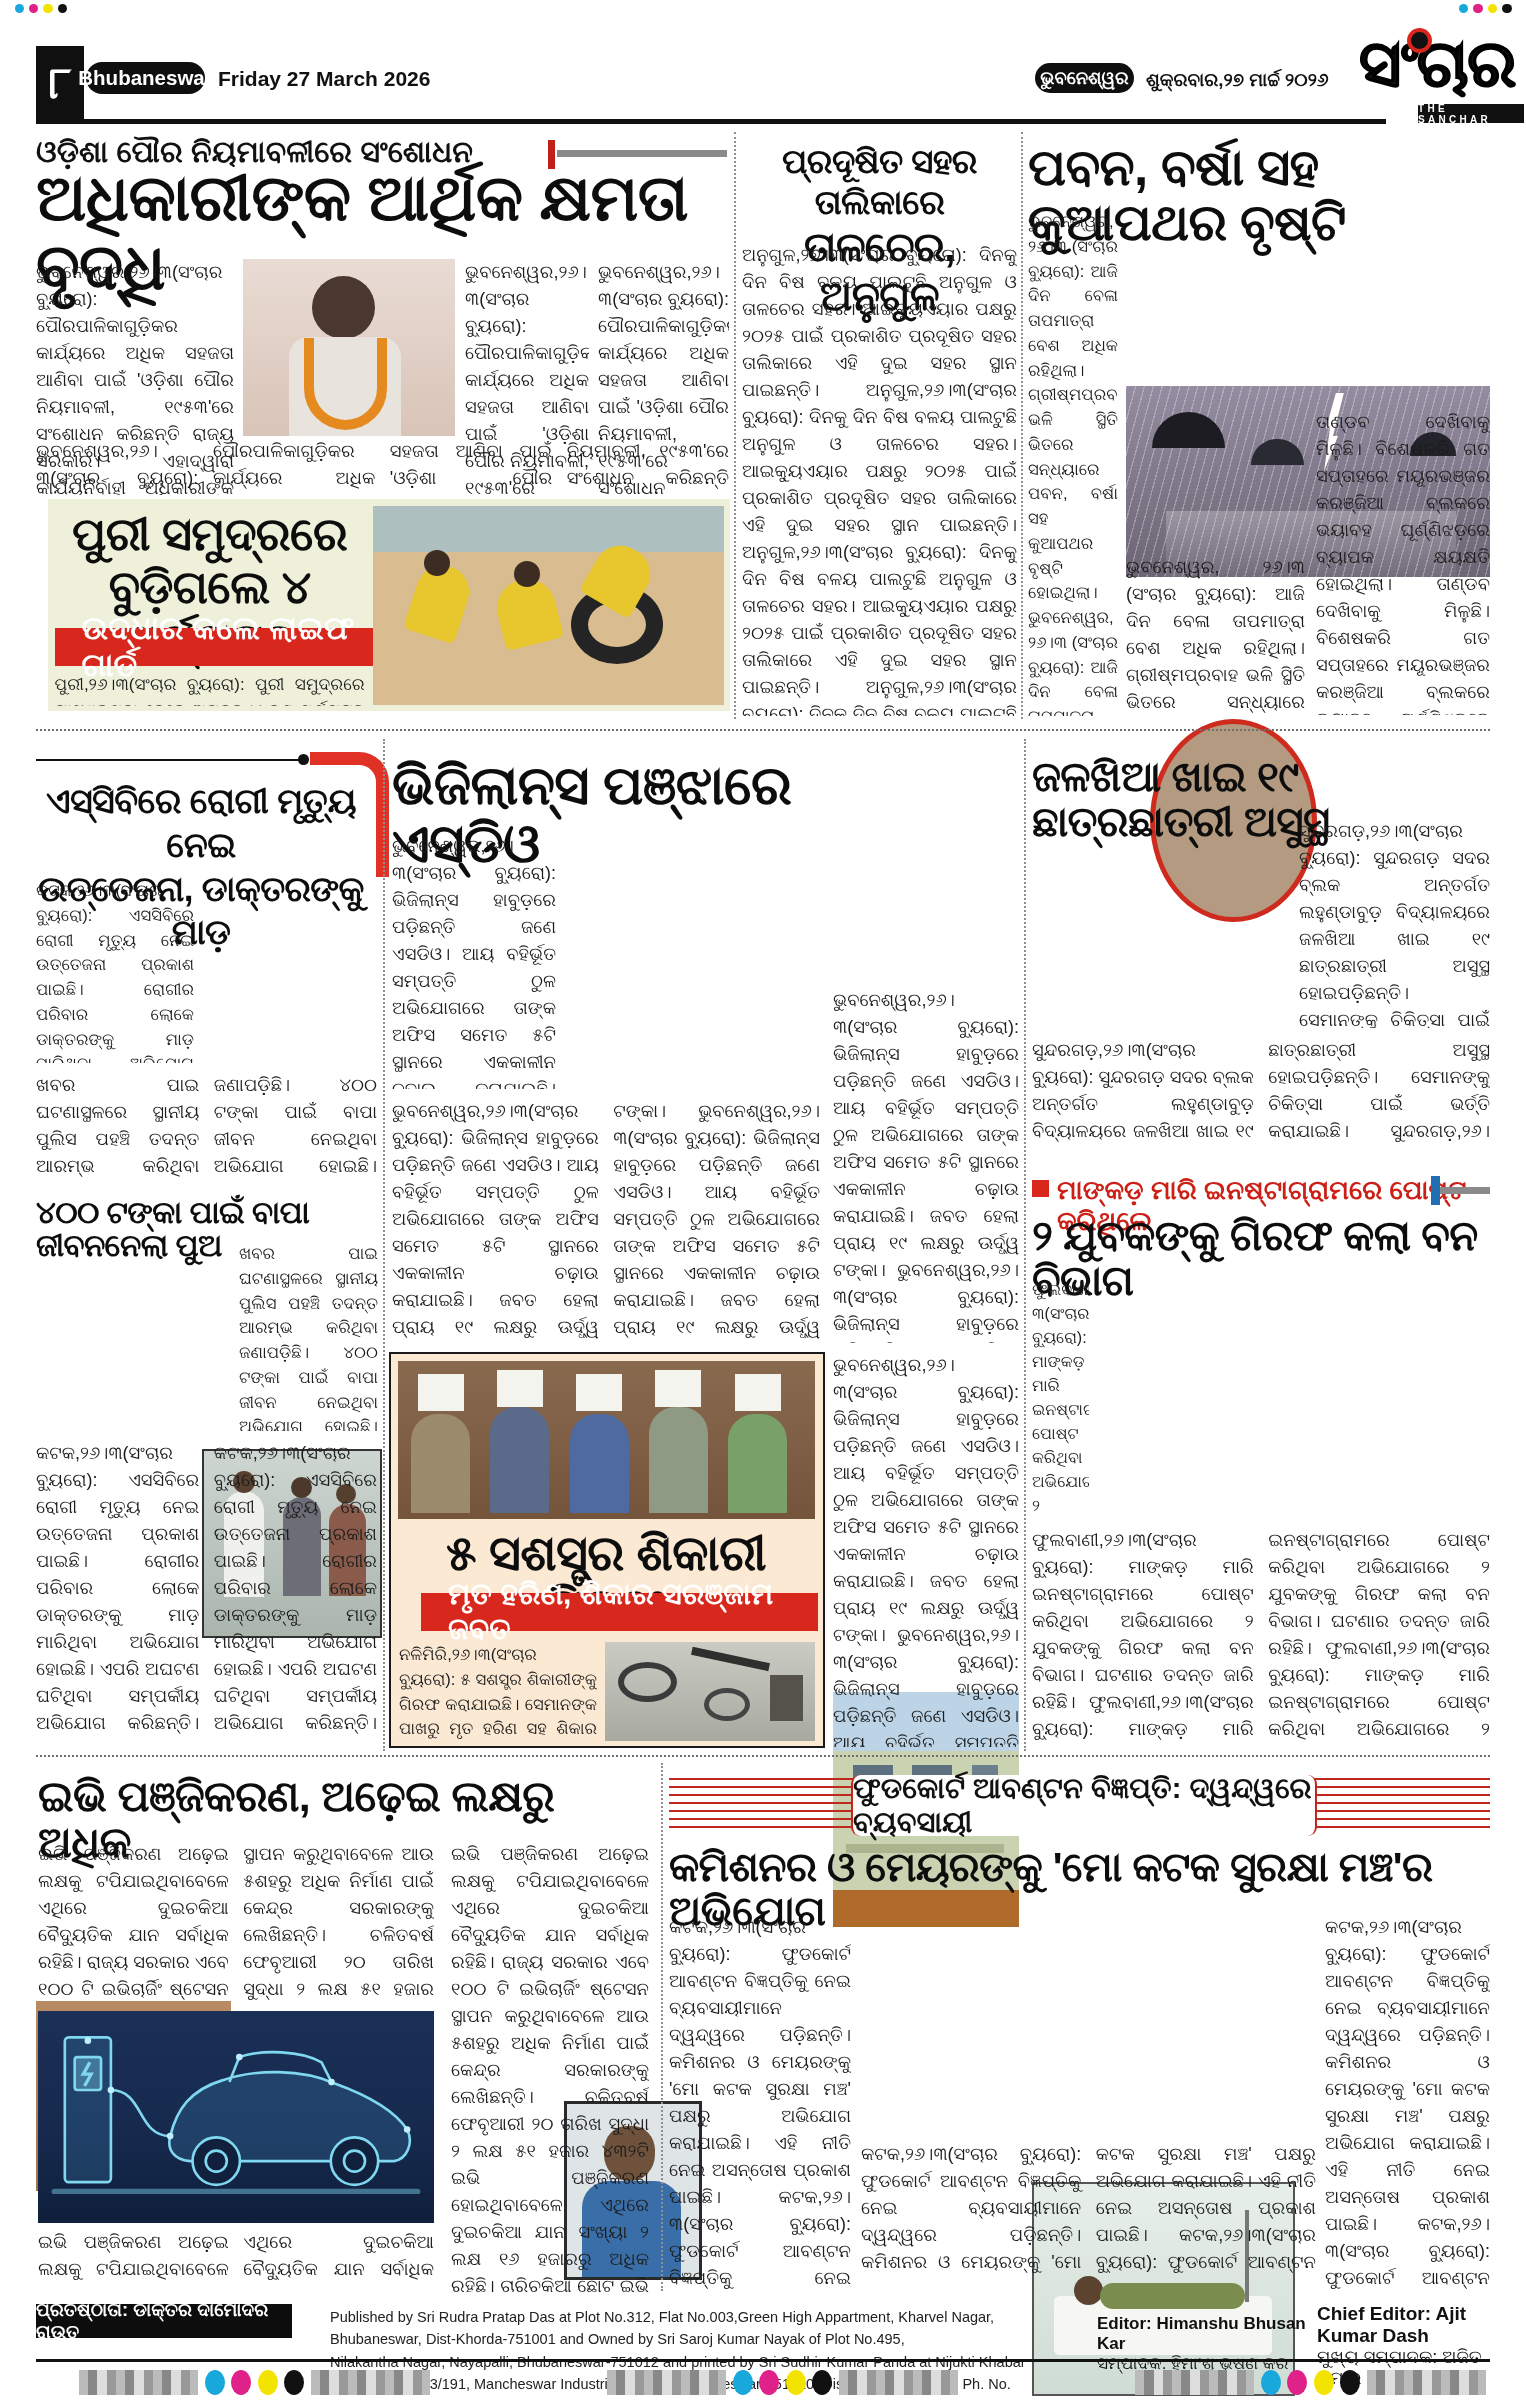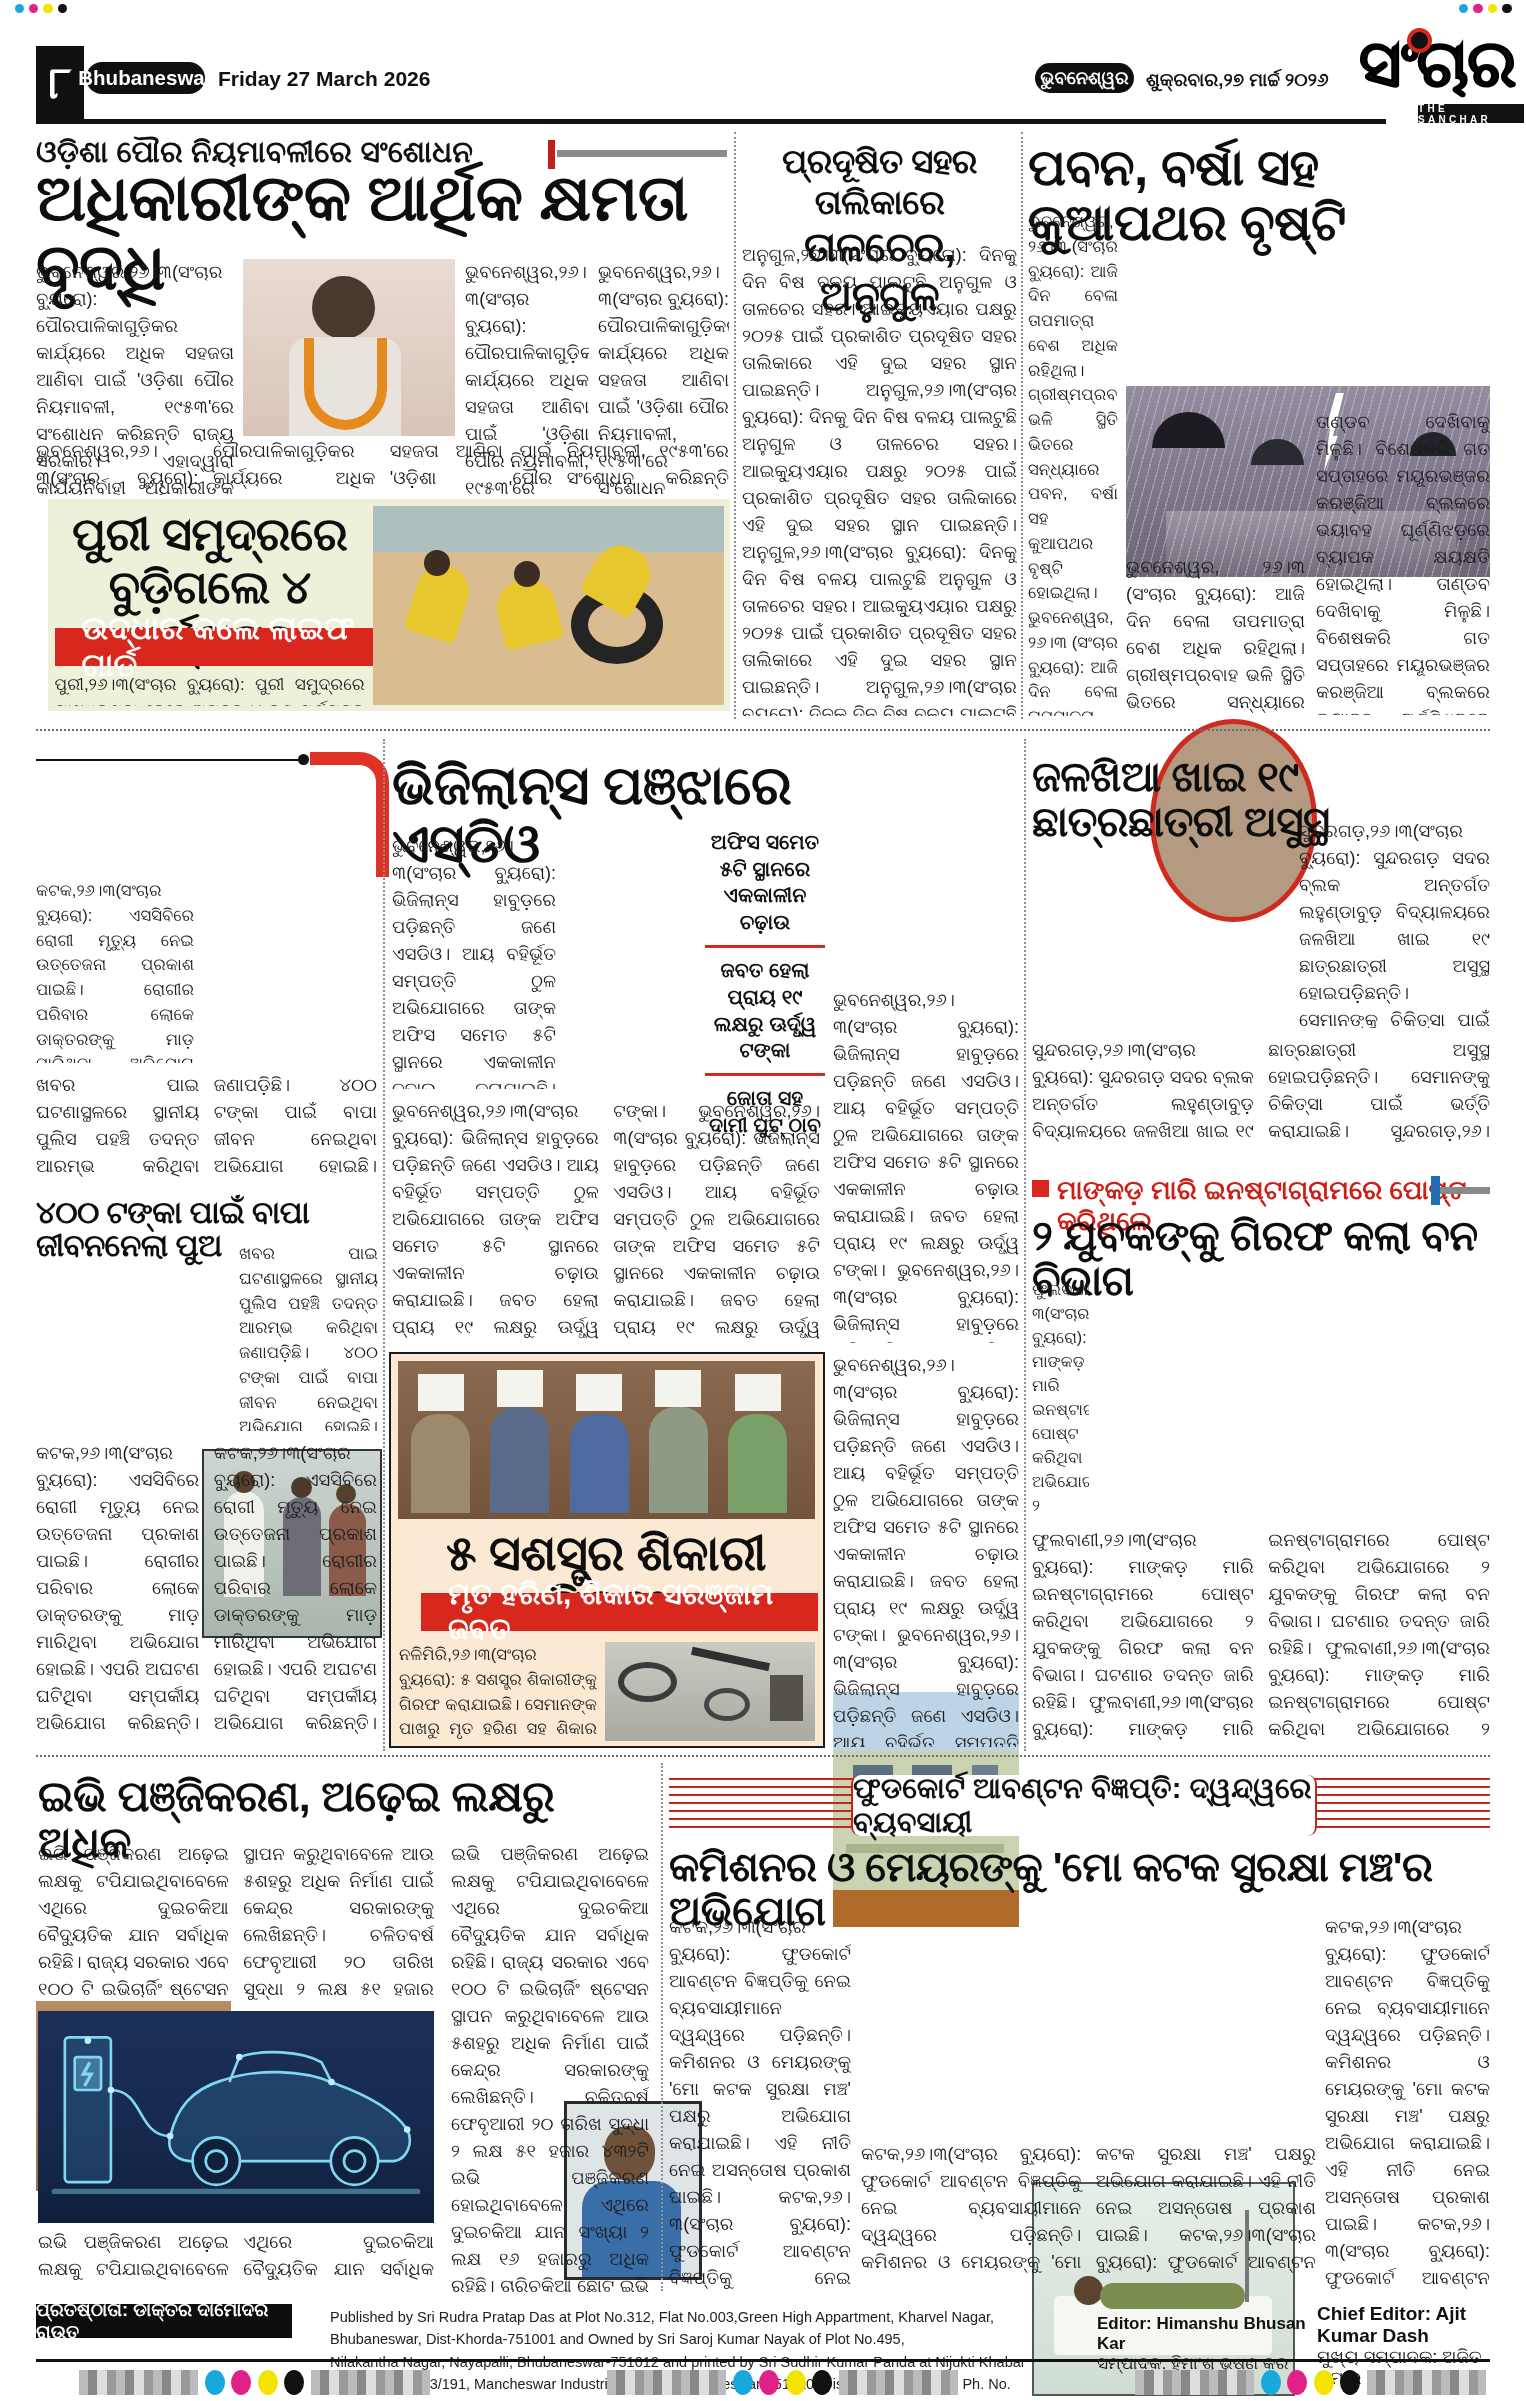--- a/index.html
+++ b/index.html
@@ -126,20 +126,24 @@
       radial-gradient(circle at 85% 35%,#eaeae4 0 4px,transparent 4.6px);"></div>
   </div>
   <div class="abs body-txt odia" style="left:1316px;top:409px;width:174px;height:306px;">ତାଣ୍ଡବ ଦେଖିବାକୁ ମିଳୁଛି। ବିଶେଷକରି ଗତ ସପ୍ତାହରେ ମୟୂରଭଞ୍ଜର କରଞ୍ଜିଆ ବ୍ଲକରେ ଭୟାବହ ଘୂର୍ଣ୍ଣିଝଡ଼ରେ ବ୍ୟାପକ କ୍ଷୟକ୍ଷତି ହୋଇଥିଲା। ତାଣ୍ଡବ ଦେଖିବାକୁ ମିଳୁଛି। ବିଶେଷକରି ଗତ ସପ୍ତାହରେ ମୟୂରଭଞ୍ଜର କରଞ୍ଜିଆ ବ୍ଲକରେ ଭୟାବହ ଘୂର୍ଣ୍ଣିଝଡ଼ରେ ବ୍ୟାପକ କ୍ଷୟକ୍ଷତି ହୋଇଥିଲା। ତାଣ୍ଡବ ଦେଖିବାକୁ ମିଳୁଛି। ବିଶେଷକରି ଗତ ସପ୍ତାହରେ ମୟୂରଭଞ୍ଜର କରଞ୍ଜିଆ ବ୍ଲକରେ ଭୟାବହ ଘୂର୍ଣ୍ଣିଝଡ଼ରେ ବ୍ୟାପକ କ୍ଷୟକ୍ଷତି ହୋଇଥିଲା।</div>
   <div class="abs body-txt odia" style="left:1126px;top:554px;width:179px;height:161px;">ଭୁବନେଶ୍ୱର, ୨୬।୩ (ସଂଚାର ବ୍ୟୁରୋ): ଆଜି ଦିନ ବେଳା ତାପମାତ୍ରା ବେଶ ଅଧିକ ରହିଥିଲା। ଗ୍ରୀଷ୍ମପ୍ରବାହ ଭଳି ସ୍ଥିତି ଭିତରେ ସନ୍ଧ୍ୟାରେ ପବନ, ବର୍ଷା ସହ କୁଆପଥର ବୃଷ୍ଟି ହୋଇଥିଲା। ଭୁବନେଶ୍ୱର, ୨୬।୩ (ସଂଚାର ବ୍ୟୁରୋ): ଆଜି ଦିନ ବେଳା ତାପମାତ୍ରା ବେଶ ଅଧିକ ରହିଥିଲା। ଗ୍ରୀଷ୍ମପ୍ରବାହ ଭଳି ସ୍ଥିତି ଭିତରେ ସନ୍ଧ୍ୟାରେ ପବନ, ବର୍ଷା ସହ କୁଆପଥର ବୃଷ୍ଟି ହୋଇଥିଲା।</div>
 
   <div class="abs hdot" style="left:36px;top:729px;width:1454px;"></div>
 
   <div class="abs hsolid" style="left:36px;top:759px;width:264px;height:2px;"></div>
   <div class="abs dot" style="left:298px;top:754px;width:10.6px;height:10.6px;background:#111;"></div>
   <div class="abs" style="left:310px;top:752px;width:66px;height:112px;border-top:13.2px solid #e03127;border-right:13.2px solid #e03127;border-top-right-radius:30px;"></div>
+  <div class="abs odia hl center" style="left:36px;top:779px;width:330px;font-size:35px;line-height:1.25;">
+    <div>ଏସ୍‌ସିବିରେ ରୋଗୀ ମୃତ୍ୟୁ ନେଇ</div>
+    <div>ଉତ୍ତେଜନା, ଡାକ୍ତରଙ୍କୁ ମାଡ଼</div>
+  </div>
   <div class="abs body-txt odia" style="left:36px;top:878px;width:158px;height:185px;font-size:16.5px;">କଟକ,୨୬।୩(ସଂଚାର ବ୍ୟୁରୋ): ଏସସିବିରେ ରୋଗୀ ମୃତ୍ୟୁ ନେଇ ଉତ୍ତେଜନା ପ୍ରକାଶ ପାଇଛି। ରୋଗୀର ପରିବାର ଲୋକେ ଡାକ୍ତରଙ୍କୁ ମାଡ଼ ମାରିଥିବା ଅଭିଯୋଗ ହୋଇଛି। ଏପରି ଅଘଟଣ ଘଟିଥିବା ସମ୍ପର୍କୀୟ ଅଭିଯୋଗ କରିଛନ୍ତି। କଟକ,୨୬।୩(ସଂଚାର ବ୍ୟୁରୋ): ଏସସିବିରେ ରୋଗୀ ମୃତ୍ୟୁ ନେଇ ଉତ୍ତେଜନା ପ୍ରକାଶ ପାଇଛି। ରୋଗୀର ପରିବାର ଲୋକେ ଡାକ୍ତରଙ୍କୁ ମାଡ଼ ମାରିଥିବା ଅଭିଯୋଗ ହୋଇଛି। ଏପରି ଅଘଟଣ ଘଟିଥିବା ସମ୍ପର୍କୀୟ ଅଭିଯୋଗ କରିଛନ୍ତି।</div>
   <div class="photo abs" style="left:202px;top:878px;width:176px;height:185px;background:linear-gradient(#cdd6d0,#aab5ae);border:2px solid #333;">
     <div class="fig" style="left:20px;top:40px;width:40px;height:106px;border-radius:20px 20px 0 0;background:#f0f0ec;"></div>
     <div class="fig" style="left:29px;top:20px;width:22.4px;height:22.4px;border-radius:50%;background:#57402f;"></div>
     <div class="fig" style="left:79px;top:46px;width:38px;height:99px;border-radius:18.5px 18.5px 0 0;background:#6d6d78;"></div>
     <div class="fig" style="left:87px;top:26.4px;width:21px;height:21px;border-radius:50%;background:#4c392b;"></div>
     <div class="fig" style="left:125px;top:53px;width:37px;height:92px;border-radius:18.5px 18.5px 0 0;background:#8a5a4a;"></div>
     <div class="fig" style="left:132px;top:33px;width:20px;height:20px;border-radius:50%;background:#53402f;"></div>
   </div>
   <div class="abs body-txt odia cols2" style="left:36px;top:1072px;width:341px;height:112px;">ଖବର ପାଇ ଘଟଣାସ୍ଥଳରେ ସ୍ଥାନୀୟ ପୁଲିସ ପହଞ୍ଚି ତଦନ୍ତ ଆରମ୍ଭ କରିଥିବା ଜଣାପଡ଼ିଛି। ୪୦୦ ଟଙ୍କା ପାଇଁ ବାପା ଜୀବନ ନେଇଥିବା ଅଭିଯୋଗ ହୋଇଛି। ଖବର ପାଇ ଘଟଣାସ୍ଥଳରେ ସ୍ଥାନୀୟ ପୁଲିସ ପହଞ୍ଚି ତଦନ୍ତ ଆରମ୍ଭ କରିଥିବା ଜଣାପଡ଼ିଛି। ୪୦୦ ଟଙ୍କା ପାଇଁ ବାପା ଜୀବନ ନେଇଥିବା ଅଭିଯୋଗ ହୋଇଛି।</div>
@@ -157,27 +161,20 @@
 
   <div class="abs vdot" style="left:383px;top:739px;height:1012px;"></div>
 
   <div class="abs odia hl" style="left:392px;top:756px;width:436px;font-size:54px;">ଭିଜିଲାନ୍ସ ପଞ୍ଝାରେ ଏସ୍‌ଡିଓ</div>
   <div class="photo abs" style="left:833px;top:742px;width:186px;height:235px;background:linear-gradient(#bcd4e6 0 59px,#c9d3b2 59px);">
     <div class="fig" style="left:20px;top:73px;width:40px;height:59px;background:#5c7080;"></div>
     <div class="fig" style="left:79px;top:73px;width:40px;height:59px;background:#5c7080;"></div>
     <div class="fig" style="left:139px;top:73px;width:26.4px;height:59px;background:#6b7f8e;"></div>
     <div class="fig" style="left:13.2px;top:152px;width:158px;height:9.2px;background:#aab58f;"></div>
     <div class="fig" style="left:0;top:198px;width:186px;height:37px;background:#b06a2a;"></div>
-  </div>
-  <div class="abs" style="left:705px;top:829px;width:120px;height:158px;">
-    <div class="odia bullet-item"><span>ଅଫିସ ସମେତ ୫ଟି ସ୍ଥାନରେ ଏକକାଳୀନ ଚଢ଼ାଉ</span></div>
-    <div class="bullet-rule"></div>
-    <div class="odia bullet-item"><span>ଜବତ ହେଲା ପ୍ରାୟ ୧୯ ଲକ୍ଷରୁ ଊର୍ଦ୍ଧ୍ୱ ଟଙ୍କା</span></div>
-    <div class="bullet-rule"></div>
-    <div class="odia bullet-item"><span>ଜୋତା ସହ ଦାମୀ ପୁଟ୍ ଠାବ</span></div>
   </div>
   <div class="abs body-txt odia" style="left:392px;top:833px;width:164px;height:256px;">ଭୁବନେଶ୍ୱର,୨୬।୩(ସଂଚାର ବ୍ୟୁରୋ): ଭିଜିଲାନ୍ସ ହାବୁଡ଼ରେ ପଡ଼ିଛନ୍ତି ଜଣେ ଏସଡିଓ। ଆୟ ବହିର୍ଭୂତ ସମ୍ପତ୍ତି ଠୁଳ ଅଭିଯୋଗରେ ତାଙ୍କ ଅଫିସ ସମେତ ୫ଟି ସ୍ଥାନରେ ଏକକାଳୀନ ଚଢ଼ାଉ କରାଯାଇଛି। ଜବତ ହେଲା ପ୍ରାୟ ୧୯ ଲକ୍ଷରୁ ଊର୍ଦ୍ଧ୍ୱ ଟଙ୍କା। ଭୁବନେଶ୍ୱର,୨୬।୩(ସଂଚାର ବ୍ୟୁରୋ): ଭିଜିଲାନ୍ସ ହାବୁଡ଼ରେ ପଡ଼ିଛନ୍ତି ଜଣେ ଏସଡିଓ। ଆୟ ବହିର୍ଭୂତ ସମ୍ପତ୍ତି ଠୁଳ ଅଭିଯୋଗରେ ତାଙ୍କ ଅଫିସ ସମେତ ୫ଟି ସ୍ଥାନରେ ଏକକାଳୀନ ଚଢ଼ାଉ କରାଯାଇଛି। ଜବତ ହେଲା ପ୍ରାୟ ୧୯ ଲକ୍ଷରୁ ଊର୍ଦ୍ଧ୍ୱ ଟଙ୍କା।</div>
   <div class="photo abs" style="left:564px;top:916px;width:132px;height:173px;border:3.3px solid #2a2a2a;background:#dfe4e7;">
     <div class="fig" style="left:37px;top:22.4px;width:51px;height:55px;border-radius:44% 44% 48% 48%;background:#6e523c;"></div>
     <div class="fig" style="left:14.5px;top:77px;width:99px;height:96px;border-radius:26.4px 26.4px 0 0;background:#3a6ea8;"></div>
   </div>
   <div class="abs body-txt odia" style="left:833px;top:987px;width:186px;height:356px;">ଭୁବନେଶ୍ୱର,୨୬।୩(ସଂଚାର ବ୍ୟୁରୋ): ଭିଜିଲାନ୍ସ ହାବୁଡ଼ରେ ପଡ଼ିଛନ୍ତି ଜଣେ ଏସଡିଓ। ଆୟ ବହିର୍ଭୂତ ସମ୍ପତ୍ତି ଠୁଳ ଅଭିଯୋଗରେ ତାଙ୍କ ଅଫିସ ସମେତ ୫ଟି ସ୍ଥାନରେ ଏକକାଳୀନ ଚଢ଼ାଉ କରାଯାଇଛି। ଜବତ ହେଲା ପ୍ରାୟ ୧୯ ଲକ୍ଷରୁ ଊର୍ଦ୍ଧ୍ୱ ଟଙ୍କା। ଭୁବନେଶ୍ୱର,୨୬।୩(ସଂଚାର ବ୍ୟୁରୋ): ଭିଜିଲାନ୍ସ ହାବୁଡ଼ରେ ପଡ଼ିଛନ୍ତି ଜଣେ ଏସଡିଓ। ଆୟ ବହିର୍ଭୂତ ସମ୍ପତ୍ତି ଠୁଳ ଅଭିଯୋଗରେ ତାଙ୍କ ଅଫିସ ସମେତ ୫ଟି ସ୍ଥାନରେ ଏକକାଳୀନ ଚଢ଼ାଉ କରାଯାଇଛି। ଜବତ ହେଲା ପ୍ରାୟ ୧୯ ଲକ୍ଷରୁ ଊର୍ଦ୍ଧ୍ୱ ଟଙ୍କା। ଭୁବନେଶ୍ୱର,୨୬।୩(ସଂଚାର ବ୍ୟୁରୋ): ଭିଜିଲାନ୍ସ ହାବୁଡ଼ରେ ପଡ଼ିଛନ୍ତି ଜଣେ ଏସଡିଓ। ଆୟ ବହିର୍ଭୂତ ସମ୍ପତ୍ତି ଠୁଳ ଅଭିଯୋଗରେ ତାଙ୍କ ଅଫିସ ସମେତ ୫ଟି ସ୍ଥାନରେ ଏକକାଳୀନ ଚଢ଼ାଉ କରାଯାଇଛି। ଜବତ ହେଲା ପ୍ରାୟ ୧୯ ଲକ୍ଷରୁ ଊର୍ଦ୍ଧ୍ୱ ଟଙ୍କା।</div>
   <div class="abs body-txt odia cols2" style="left:392px;top:1098px;width:428px;height:245px;">ଭୁବନେଶ୍ୱର,୨୬।୩(ସଂଚାର ବ୍ୟୁରୋ): ଭିଜିଲାନ୍ସ ହାବୁଡ଼ରେ ପଡ଼ିଛନ୍ତି ଜଣେ ଏସଡିଓ। ଆୟ ବହିର୍ଭୂତ ସମ୍ପତ୍ତି ଠୁଳ ଅଭିଯୋଗରେ ତାଙ୍କ ଅଫିସ ସମେତ ୫ଟି ସ୍ଥାନରେ ଏକକାଳୀନ ଚଢ଼ାଉ କରାଯାଇଛି। ଜବତ ହେଲା ପ୍ରାୟ ୧୯ ଲକ୍ଷରୁ ଊର୍ଦ୍ଧ୍ୱ ଟଙ୍କା। ଭୁବନେଶ୍ୱର,୨୬।୩(ସଂଚାର ବ୍ୟୁରୋ): ଭିଜିଲାନ୍ସ ହାବୁଡ଼ରେ ପଡ଼ିଛନ୍ତି ଜଣେ ଏସଡିଓ। ଆୟ ବହିର୍ଭୂତ ସମ୍ପତ୍ତି ଠୁଳ ଅଭିଯୋଗରେ ତାଙ୍କ ଅଫିସ ସମେତ ୫ଟି ସ୍ଥାନରେ ଏକକାଳୀନ ଚଢ଼ାଉ କରାଯାଇଛି। ଜବତ ହେଲା ପ୍ରାୟ ୧୯ ଲକ୍ଷରୁ ଊର୍ଦ୍ଧ୍ୱ ଟଙ୍କା। ଭୁବନେଶ୍ୱର,୨୬।୩(ସଂଚାର ବ୍ୟୁରୋ): ଭିଜିଲାନ୍ସ ହାବୁଡ଼ରେ ପଡ଼ିଛନ୍ତି ଜଣେ ଏସଡିଓ। ଆୟ ବହିର୍ଭୂତ ସମ୍ପତ୍ତି ଠୁଳ ଅଭିଯୋଗରେ ତାଙ୍କ ଅଫିସ ସମେତ ୫ଟି ସ୍ଥାନରେ ଏକକାଳୀନ ଚଢ଼ାଉ କରାଯାଇଛି। ଜବତ ହେଲା ପ୍ରାୟ ୧୯ ଲକ୍ଷରୁ ଊର୍ଦ୍ଧ୍ୱ ଟଙ୍କା। ଭୁବନେଶ୍ୱର,୨୬।୩(ସଂଚାର ବ୍ୟୁରୋ): ଭିଜିଲାନ୍ସ ହାବୁଡ଼ରେ ପଡ଼ିଛନ୍ତି ଜଣେ ଏସଡିଓ। ଆୟ ବହିର୍ଭୂତ ସମ୍ପତ୍ତି ଠୁଳ ଅଭିଯୋଗରେ ତାଙ୍କ ଅଫିସ ସମେତ ୫ଟି ସ୍ଥାନରେ ଏକକାଳୀନ ଚଢ଼ାଉ କରାଯାଇଛି। ଜବତ ହେଲା ପ୍ରାୟ ୧୯ ଲକ୍ଷରୁ ଊର୍ଦ୍ଧ୍ୱ ଟଙ୍କା।</div>
 
   <div class="abs" style="left:389px;top:1352px;width:436px;height:396px;background:#fbe9d3;border:2.6px solid #1a1a1a;box-sizing:border-box;">

